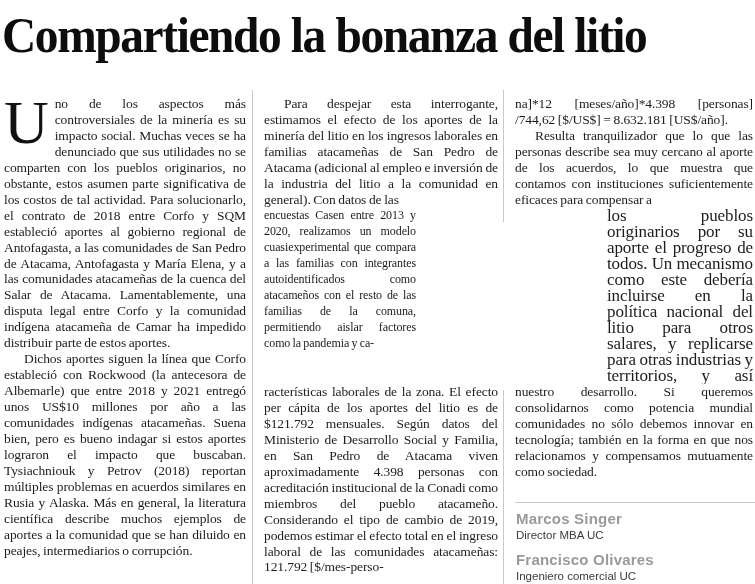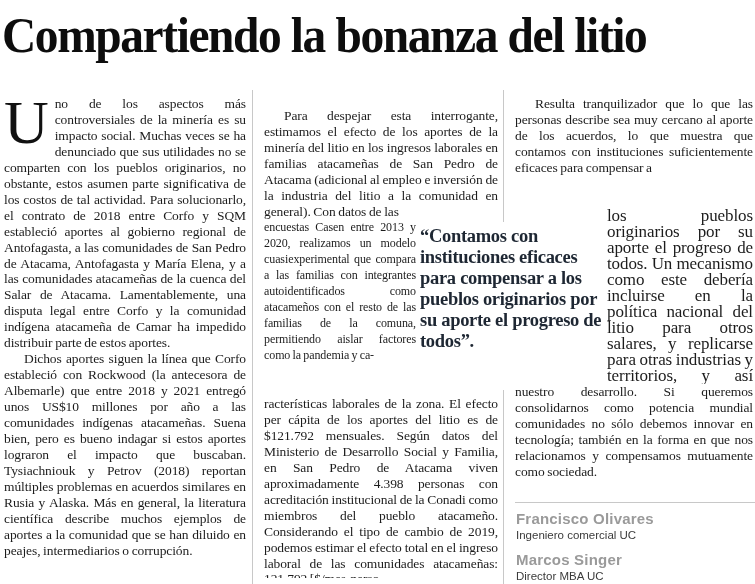--- a/index.html
+++ b/index.html
@@ -30,21 +30,21 @@
   .col-1 { left:4px;   width:242px; height:482px; overflow:hidden; }
   .col-2 { left:264px; width:234px; height:482px; overflow:hidden; }
   .col-3 { left:515px; width:238px; height:400px; overflow:hidden; }
   .indent { text-indent:20px; }
   .dropcap {
     float:left;
     font-size:62px; line-height:48px;
     padding:2px 6px 0 0;
     font-weight:400; color:#111;
   }
-  .block-wide-top-2 { height:112px; overflow:hidden;margin-top:12px; }
+  .block-wide-top-2 { height:112px; overflow:hidden; }
   .block-narrow-2 {
     width:152px; height:176px; overflow:hidden;
     font-size:12px;
   }
   .block-wide-bottom { overflow:hidden; }
   .block-formula-region-3 { height:112px; overflow:hidden; }
   .block-narrow-3 {
     width:146px; height:176px; overflow:hidden;
     margin-left:auto; font-size:17px;
   }
@@ -95,35 +95,35 @@
     </p>
     <p class="indent">Dichos aportes siguen la línea que Corfo estableció con Rockwood (la antecesora de Albemarle) que entre 2018 y 2021 entregó unos US$10 millones por año a las comunidades indígenas atacameñas. Suena bien, pero es bueno indagar si estos aportes lograron el impacto que buscaban. Tysiachniouk y Petrov (2018) reportan múltiples problemas en acuerdos similares en Rusia y Alaska. Más en general, la literatura científica describe muchos ejemplos de aportes a la comunidad que se han diluido en peajes, intermediarios o corrupción.</p>
   </div>
 
   <div class="col col-2">
     <p class="indent block-wide-top-2">Para despejar esta interrogante, estimamos el efecto de los aportes de la minería del litio en los ingresos laborales en familias atacameñas de San Pedro de Atacama (adicional al empleo e inversión de la industria del litio a la comunidad en general). Con datos de las</p>
     <p class="block-narrow-2">encuestas Casen entre 2013 y 2020, realizamos un modelo cuasiexperimental que compara a las familias con integrantes autoidentificados como atacameños con el resto de las familias de la comuna, permitiendo aislar factores como la pandemia y ca-</p>
     <p class="block-wide-bottom">racterísticas laborales de la zona. El efecto per cápita de los aportes del litio es de $121.792 mensuales. Según datos del Ministerio de Desarrollo Social y Familia, en San Pedro de Atacama viven aproximadamente 4.398 personas con acreditación institucional de la Conadi como miembros del pueblo atacameño. Considerando el tipo de cambio de 2019, podemos estimar el efecto total en el ingreso laboral de las comunidades atacameñas: 121.792 [$/mes-perso-</p>
   </div>
 
-  <div class="pull-quote" style="color: rgb(30, 39, 51);">“Contamos con instituciones eficaces para compensar a los pueblos originarios por su aporte el progreso de todos”.</div>
 
   <div class="col col-3">
     <div class="block-formula-region-3">
+      <p>na]*12 [meses/año]*4.398 [personas] /744,62 [$/US$] = 8.632.181 [US$/año].</p>
       <p class="indent">Resulta tranquilizador que lo que las personas describe sea muy cercano al aporte de los acuerdos, lo que muestra que contamos con instituciones suficientemente eficaces para compensar a</p>
     </div>
     <p class="block-narrow-3">los pueblos originarios por su aporte el progreso de todos. Un mecanismo como este debería incluirse en la política nacional del litio para otros salares, y replicarse para otras industrias y territorios, y así abordar una de las barreras más importantes para</p>
     <p class="block-wide-bottom">nuestro desarrollo. Si queremos consolidarnos como potencia mundial comunidades no sólo debemos innovar en tecnología; también en la forma en que nos relacionamos y compensamos mutuamente como sociedad.</p>
   </div>
 
   <div class="hrule-authors"></div>
   <div class="authors">
     <div class="author">
+      <div class="author-name">Marcos Singer</div>
+      <div class="author-title">Director MBA UC</div>
+    </div>
+    <div class="author">
       <div class="author-name">Francisco Olivares</div>
       <div class="author-title">Ingeniero comercial UC</div>
-    </div>
-    <div class="author">
-      <div class="author-name">Marcos Singer</div>
-      <div class="author-title">Director MBA UC</div>
     </div>
   </div>
 
 </div>
 
 </body></html>

